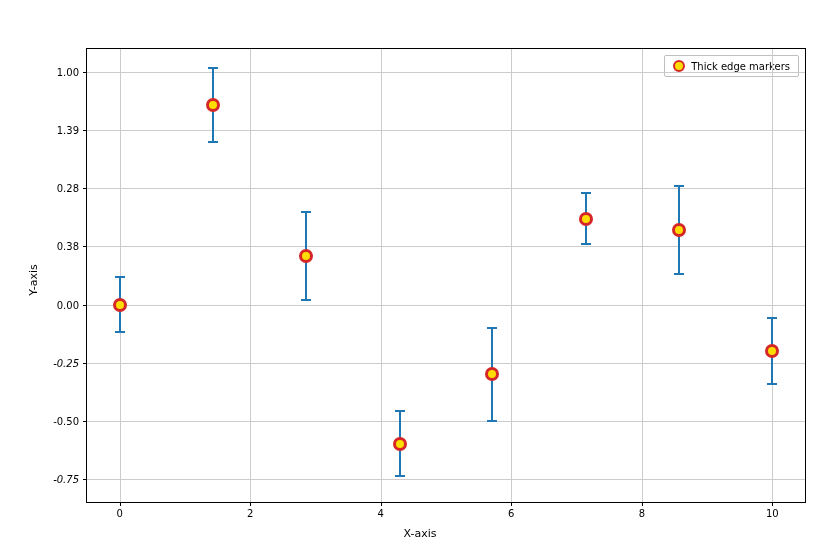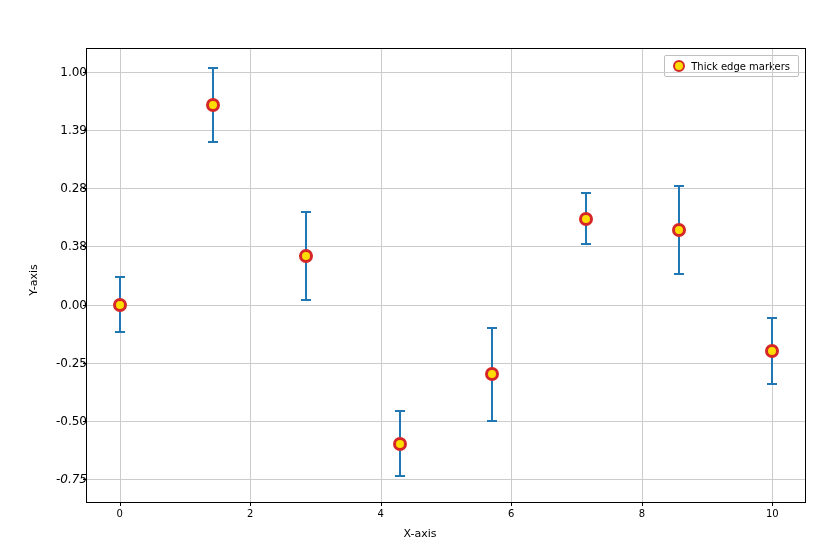--- a/index.html
+++ b/index.html
@@ -64,21 +64,22 @@
     top: 100%;
     transform: translateX(-50%);
     padding-top: 6px;
     font-size: 10px;
     color: #000;
   }
   .ytick {
     position: absolute;
     right: 100%;
     transform: translateY(-50%);
-    font-size: 12px;
+    padding-right: 8px;
+    font-size: 10px;
     color: #000;
     white-space: nowrap;
   }
   .tickmark-x {
     position: absolute;
     width: 1px;
     height: 4px;
     background: #000;
     top: 100%;
   }
@@ -166,21 +167,21 @@
       <div class="tickmark-x" style="left: 685.364px;"></div>
       <div class="xtick" style="left: 685.364px;">10</div>
       <div class="grid-h" style="top: 429.769px;"></div>
       <div class="tickmark-y" style="top: 429.769px;"></div>
       <div class="ytick" style="top: 429.769px; font-style: italic;">-0.75</div>
       <div class="grid-h" style="top: 371.692px;"></div>
       <div class="tickmark-y" style="top: 371.692px;"></div>
       <div class="ytick" style="top: 371.692px;">-0.50</div>
       <div class="grid-h" style="top: 313.615px;"></div>
       <div class="tickmark-y" style="top: 313.615px;"></div>
-      <div class="ytick" style="top: 313.615px;">-0.25</div>
+      <div class="ytick" style="top: 313.615px; font-style: italic;">-0.25</div>
       <div class="grid-h" style="top: 255.538px;"></div>
       <div class="tickmark-y" style="top: 255.538px;"></div>
       <div class="ytick" style="top: 255.538px;">0.00</div>
       <div class="grid-h" style="top: 197.462px;"></div>
       <div class="tickmark-y" style="top: 197.462px;"></div>
       <div class="ytick" style="top: 197.462px;">0.38</div>
       <div class="grid-h" style="top: 139.385px;"></div>
       <div class="tickmark-y" style="top: 139.385px;"></div>
       <div class="ytick" style="top: 139.385px;">0.28</div>
       <div class="grid-h" style="top: 81.3077px;"></div>

